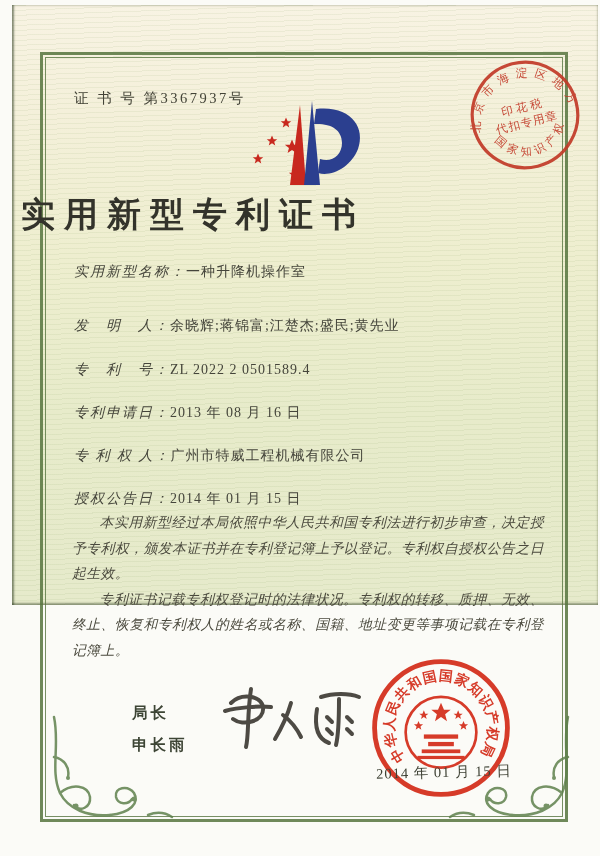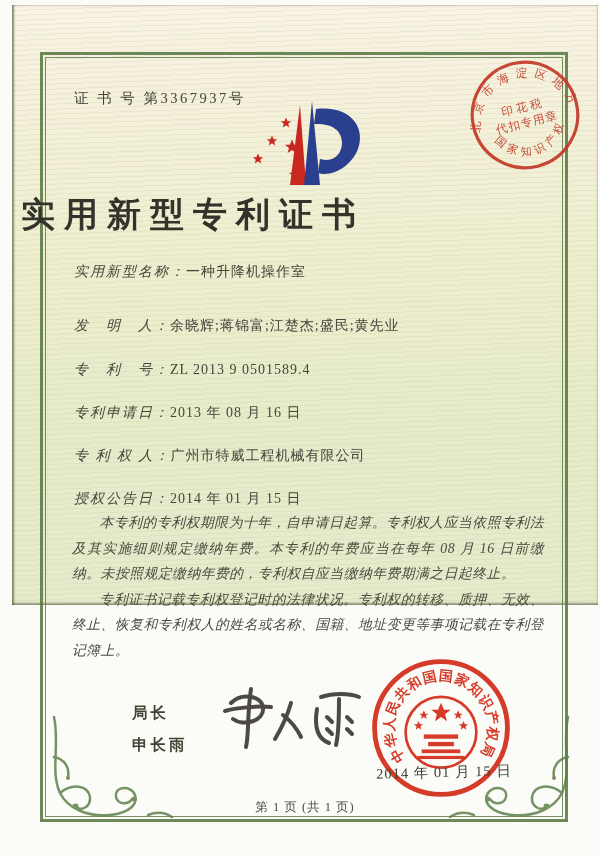--- a/index.html
+++ b/index.html
@@ -117,35 +117,35 @@
     <h1 class="title">实用新型专利证书</h1>
 
     <div class="fields">
       <div class="field" style="top:258px">
         <span class="lbl">实用新型名称：</span><span>一种升降机操作室</span>
       </div>
       <div class="field" style="top:312px">
         <span class="lbl">发　明　人：</span><span>余晓辉;蒋锦富;江楚杰;盛民;黄先业</span>
       </div>
       <div class="field" style="top:356px">
-        <span class="lbl">专　利　号：</span><span>ZL 2013 9 0501589.4</span>
+        <span class="lbl">专　利　号：</span><span>ZL 2022 2 0501589.4</span>
       </div>
       <div class="field" style="top:399px">
         <span class="lbl">专利申请日：</span><span>2013 年 08 月 16 日</span>
       </div>
       <div class="field" style="top:442px">
         <span class="lbl">专 利 权 人：</span><span>广州市特威工程机械有限公司</span>
       </div>
       <div class="field" style="top:485px">
         <span class="lbl">授权公告日：</span><span>2014 年 01 月 15 日</span>
       </div>
     </div>
 
     <div class="paragraphs">
-      <p>本专利的专利权期限为十年，自申请日起算。专利权人应当依照专利法及其实施细则规定缴纳年费。本专利的年费应当在每年 08 月 16 日前缴纳。未按照规定缴纳年费的，专利权自应当缴纳年费期满之日起终止。</p>
+      <p>本实用新型经过本局依照中华人民共和国专利法进行初步审查，决定授予专利权，颁发本证书并在专利登记簿上予以登记。专利权自授权公告之日起生效。</p>
       <p>专利证书记载专利权登记时的法律状况。专利权的转移、质押、无效、终止、恢复和专利权人的姓名或名称、国籍、地址变更等事项记载在专利登记簿上。</p>
     </div>
 
     <div class="sig-title">局长</div>
     <div class="sig-name">申长雨</div>
 
     <svg class="signature" width="180" height="104" viewBox="0 0 180 104">
       <g fill="none" stroke="#2f2c25" stroke-width="4" stroke-linecap="round" opacity="0.85">
         <path d="M34,16 C30,42 32,62 29,74"></path>
         <path d="M14,30 C24,20 44,22 46,34 C48,48 26,54 16,46"></path>
@@ -204,16 +204,15 @@
         <path d="M72,118 C92,116 102,106 96,96 C90,88 76,90 78,100 C80,108 90,108 94,102"></path>
         <path d="M22,96 C34,86 50,88 52,100 C53,110 42,116 36,108"></path>
         <path d="M16,60 C26,62 32,70 30,80"></path>
         <path d="M110,118 C120,114 128,116 134,120"></path>
         <circle cx="96" cy="102" r="2.5" fill="#5f814d" stroke="none"></circle>
         <circle cx="38" cy="109" r="2.5" fill="#5f814d" stroke="none"></circle>
         <circle cx="30" cy="81" r="2" fill="#5f814d" stroke="none"></circle>
       </g>
     </svg>
 
-    <div class="footer">第 1 页 (共 1 页)</div>
 
   </div>
 </div>
 
 </body></html>

